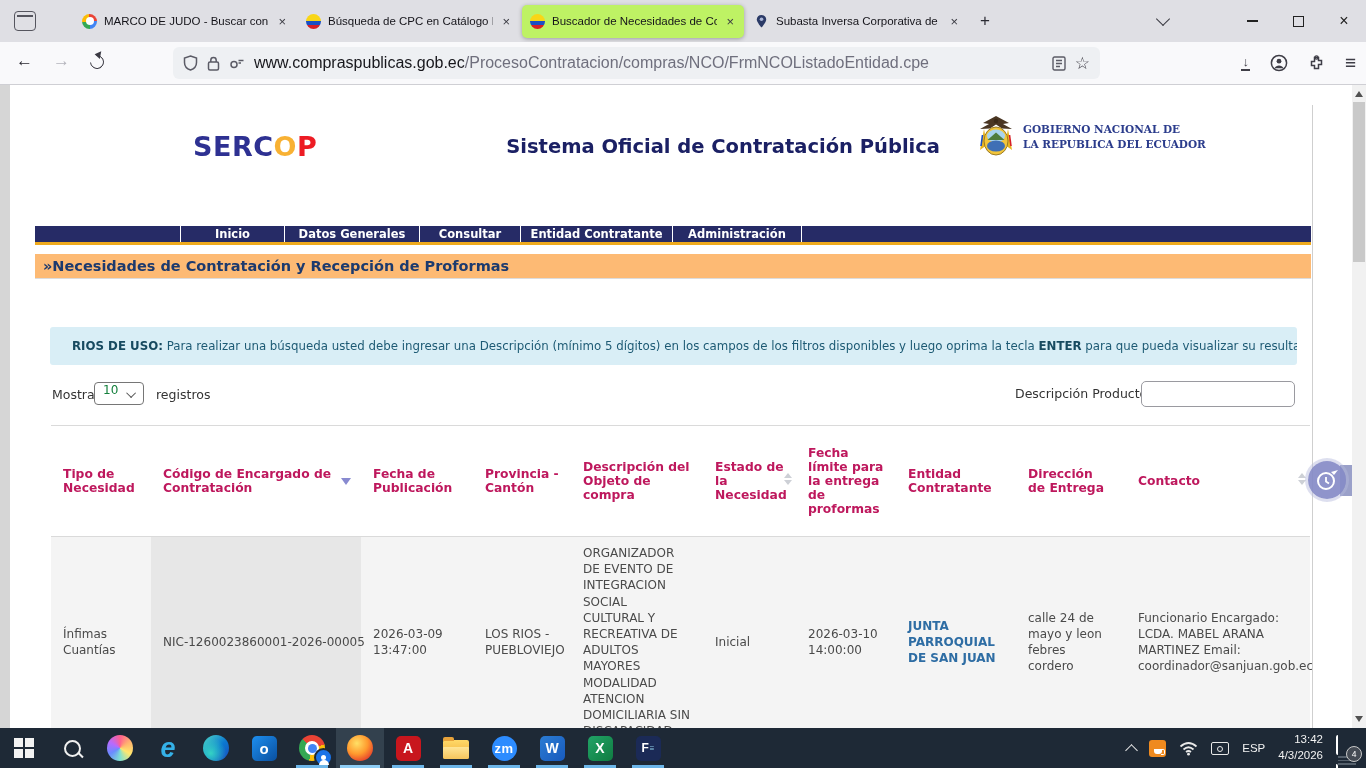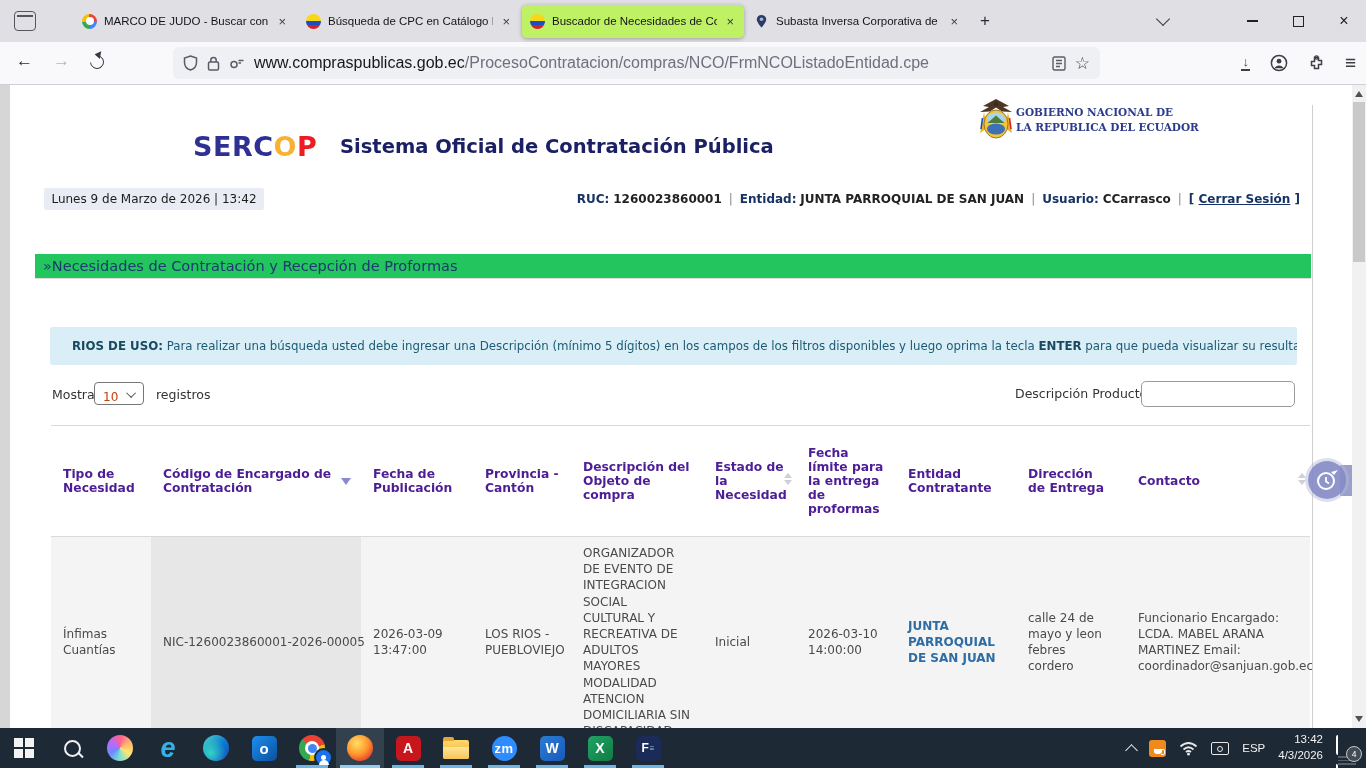--- a/index.html
+++ b/index.html
@@ -43,53 +43,53 @@
   .right-icons{position:absolute;right:10px;top:5px;height:32px;display:flex;align-items:center;gap:20px}
   .glyph{font-size:16px;color:#3f3e47}
   .dl-ico{border-bottom:2px solid #3f3e47;padding:0 1px 1px;font-size:13px;line-height:1;color:#3f3e47}
 
   
   .page{position:absolute;left:10px;top:85px;width:1342px;height:643px;background:#fff;font-family:"DejaVu Sans",sans-serif}
   .content-edge{position:absolute;left:1302px;top:20px;height:623px;width:1px;background:#cfcfcf}
 
   .sercop{position:absolute;left:183px;top:46px;font-size:27px;font-weight:bold;letter-spacing:.5px}
   .sercop .b{color:#2e3192}.sercop .y{color:#f8b133}.sercop .r{color:#ed1c24}
-  .main-title{position:absolute;left:330px;top:50px;width:600px;text-align:left;font-size:19.5px;font-weight:bold;color:#1b2064}
-  .govlogo{position:absolute;left:966px;top:13px;display:flex;align-items:center;}
+  .main-title{position:absolute;left:330px;top:50px;width:600px;text-align:right;font-size:19.5px;font-weight:bold;color:#1b2064}
+  .govlogo{position:absolute;left:966px;top:30px;display:flex;align-items:center;gap:7px}
   .govtxt{font-family:"DejaVu Serif",serif;font-size:10.5px;font-weight:bold;color:#2b3c8c;line-height:1.4}
 
   .datebox{position:absolute;left:34px;top:103px;width:220px;height:22px;background:#e9ecf5;border-radius:2px;
            font-size:12px;color:#1c1c1c;text-align:center;line-height:22px}
   .acctbar{position:absolute;right:52px;top:103px;height:22px;line-height:22px;font-size:12px;color:#222;white-space:nowrap}
   .acctbar b{color:#173264}
   .acctbar .sep{color:#8a8a8a;margin:0 7px}
   .logout{color:#173264;font-weight:bold;text-decoration:underline}
 
   .mainnav{position:absolute;left:25px;top:141px;width:1276px;height:16px;background:#262b66;border-bottom:3px solid #efaa1d;display:flex}
   .nav-sp{width:145px;border-right:1px solid #fff}
   .nav-it{height:16px;line-height:16px;text-align:center;font-size:11.5px;font-weight:bold;color:#fff;border-right:1px solid #fff}
   .nw1{width:103px}.nw2{width:134px}.nw3{width:100px}.nw4{width:151px}.nw5{width:128px}
 
-  .pheading{position:absolute;left:25px;top:169px;width:1268px;height:24px;background:#22c55e;border-bottom:1px solid #dcdcdc;
-            font-size:14.5px;font-weight:normal;color:#1c3a6e;line-height:24px;padding-left:8px}
+  .pheading{position:absolute;left:25px;top:169px;width:1268px;height:24px;background:#fdba74;border-bottom:1px solid #dcdcdc;
+            font-size:14.5px;font-weight:bold;color:#1c3a6e;line-height:24px;padding-left:8px}
 
   .usage{position:absolute;left:40px;top:242px;width:1225px;height:38px;background:#d9eef6;border-radius:3px;
          font-size:11.8px;color:#1d5a74;line-height:38px;padding-left:22px;white-space:nowrap;overflow:hidden}
   .usage b{color:#174a60}
 
   .showrow{position:absolute;left:42px;top:302px;font-size:12.5px;color:#333}
   .sel{position:absolute;left:84px;top:297px;width:50px;height:23px;border:1px solid #767676;border-radius:4px;background:#fff;
-       box-sizing:border-box;font-size:12px;color:#c2410c;display:flex;align-items:flex-end;padding-left:8px}
+       box-sizing:border-box;font-size:12px;color:#15803d;display:flex;align-items:flex-start;padding-left:8px}
   .sel-chev{position:absolute;right:7px;top:8px;width:6px;height:6px;border-left:1.5px solid #555;border-bottom:1.5px solid #555;transform:rotate(-45deg) translateY(-2px)}
   .regs{position:absolute;left:146px;top:302px;font-size:12.5px;color:#333}
   .filter-label{position:absolute;left:1005px;top:301px;font-size:12.5px;color:#333}
   .filter-input{position:absolute;left:1131px;top:296px;width:154px;height:26px;border:1px solid #9a9aa0;border-radius:5px;box-sizing:border-box;font-size:13px;padding:0 6px;font-family:"DejaVu Sans",sans-serif}
 
   table.grid{position:absolute;left:41px;top:340px;width:1259px;table-layout:fixed;border-collapse:collapse}
-  .grid th{border-top:1px solid #dadada;border-bottom:1px solid #dadada;font-size:12.3px;color:#4c1d95;text-align:left;
+  .grid th{border-top:1px solid #dadada;border-bottom:1px solid #dadada;font-size:12.3px;color:#be185d;text-align:left;
            vertical-align:middle;padding:8px 12px;font-weight:bold;position:relative}
   .grid thead tr{height:111px}
   .grid tbody tr.datarow{height:181px}
   .grid td{font-size:12px;color:#4a4a4a;vertical-align:middle;padding:8px 12px;background:#f4f4f4;border-bottom:1px solid #dadada;line-height:1.35}
   .grid td.shade{background:#e7e7e7}
   .grid td.nowrap{white-space:nowrap}
   .grid tr.sliver{height:11px}
   .grid tr.sliver td{background:#fff;border-bottom:none;padding:0}
   .grid tr.sliver td.shade2{background:#ececec}
   .ent-link{color:#2e6da4;font-weight:600}
@@ -268,26 +268,30 @@
       <ellipse cx="20" cy="21" rx="9" ry="6.5" fill="#a8d4ee"></ellipse>
       <path d="M11.5 25 L20 17.5 L28.5 25 Z" fill="#4e7d3c"></path>
       <ellipse cx="20" cy="31" rx="9" ry="5.5" fill="#3f6fb5"></ellipse>
     </svg>
     <div class="govtxt">
       <div>GOBIERNO NACIONAL DE</div>
       <div>LA REPUBLICA DEL ECUADOR</div>
     </div>
   </div>
 
-  <div class="datebox">Lunes 9 de Marzo de 2026 | 13:42</div>
-
-  <div class="acctbar">
-    <b>RUC:</b>&nbsp;<span style="font-weight:600">1260023860001</span><span class="sep">|</span><b>Entidad:</b>&nbsp;<span style="font-weight:600">JUNTA PARROQUIAL DE SAN JUAN</span><span class="sep">|</span><b>Usuario:</b>&nbsp;<span style="font-weight:600">CCarrasco</span><span class="sep">|</span><b>[ </b><span class="logout">Cerrar Sesión</span><b> ]</b>
-  </div>
-
+
+
+  <div class="mainnav">
+    <div class="nav-sp"></div>
+    <div class="nav-it nw1">Inicio</div>
+    <div class="nav-it nw2">Datos Generales</div>
+    <div class="nav-it nw3">Consultar</div>
+    <div class="nav-it nw4">Entidad Contratante</div>
+    <div class="nav-it nw5">Administración</div>
+  </div>
 
   <div class="pheading">»Necesidades de Contratación y Recepción de Proformas</div>
 
   <div class="usage"><b>RIOS DE USO:</b><span> Para realizar una búsqueda usted debe ingresar una Descripción (mínimo 5 dígitos) en los campos de los filtros disponibles y luego oprima la tecla </span><b>ENTER</b><span> para que pueda visualizar su resultado.</span></div>
 
   <span class="showrow">Mostrar</span>
   <div class="sel">
     <span>10</span>
     <span class="sel-chev"></span>
   </div>

